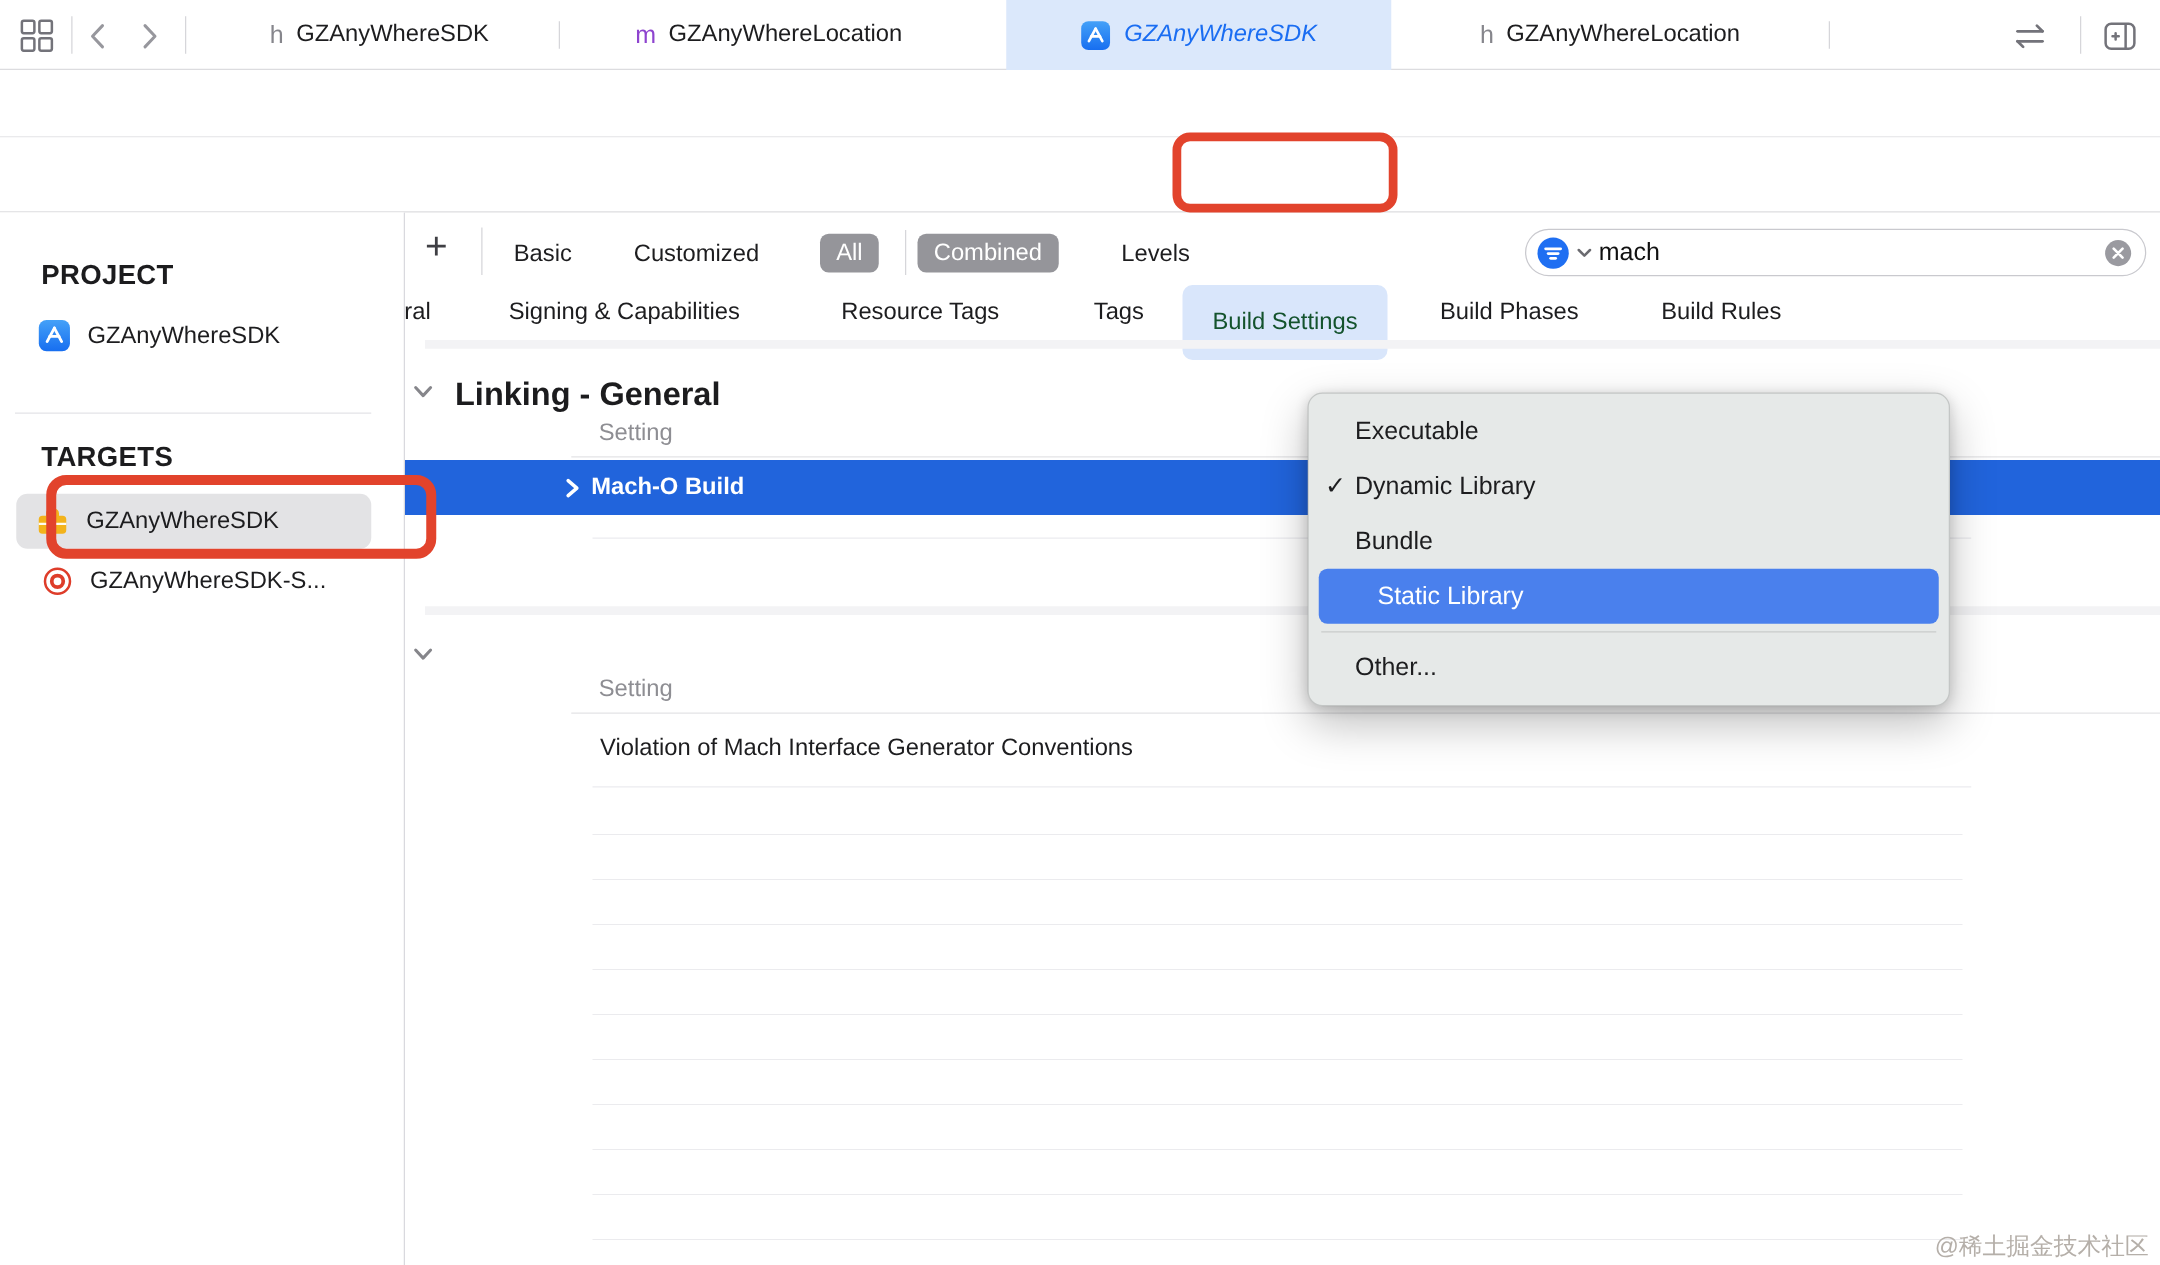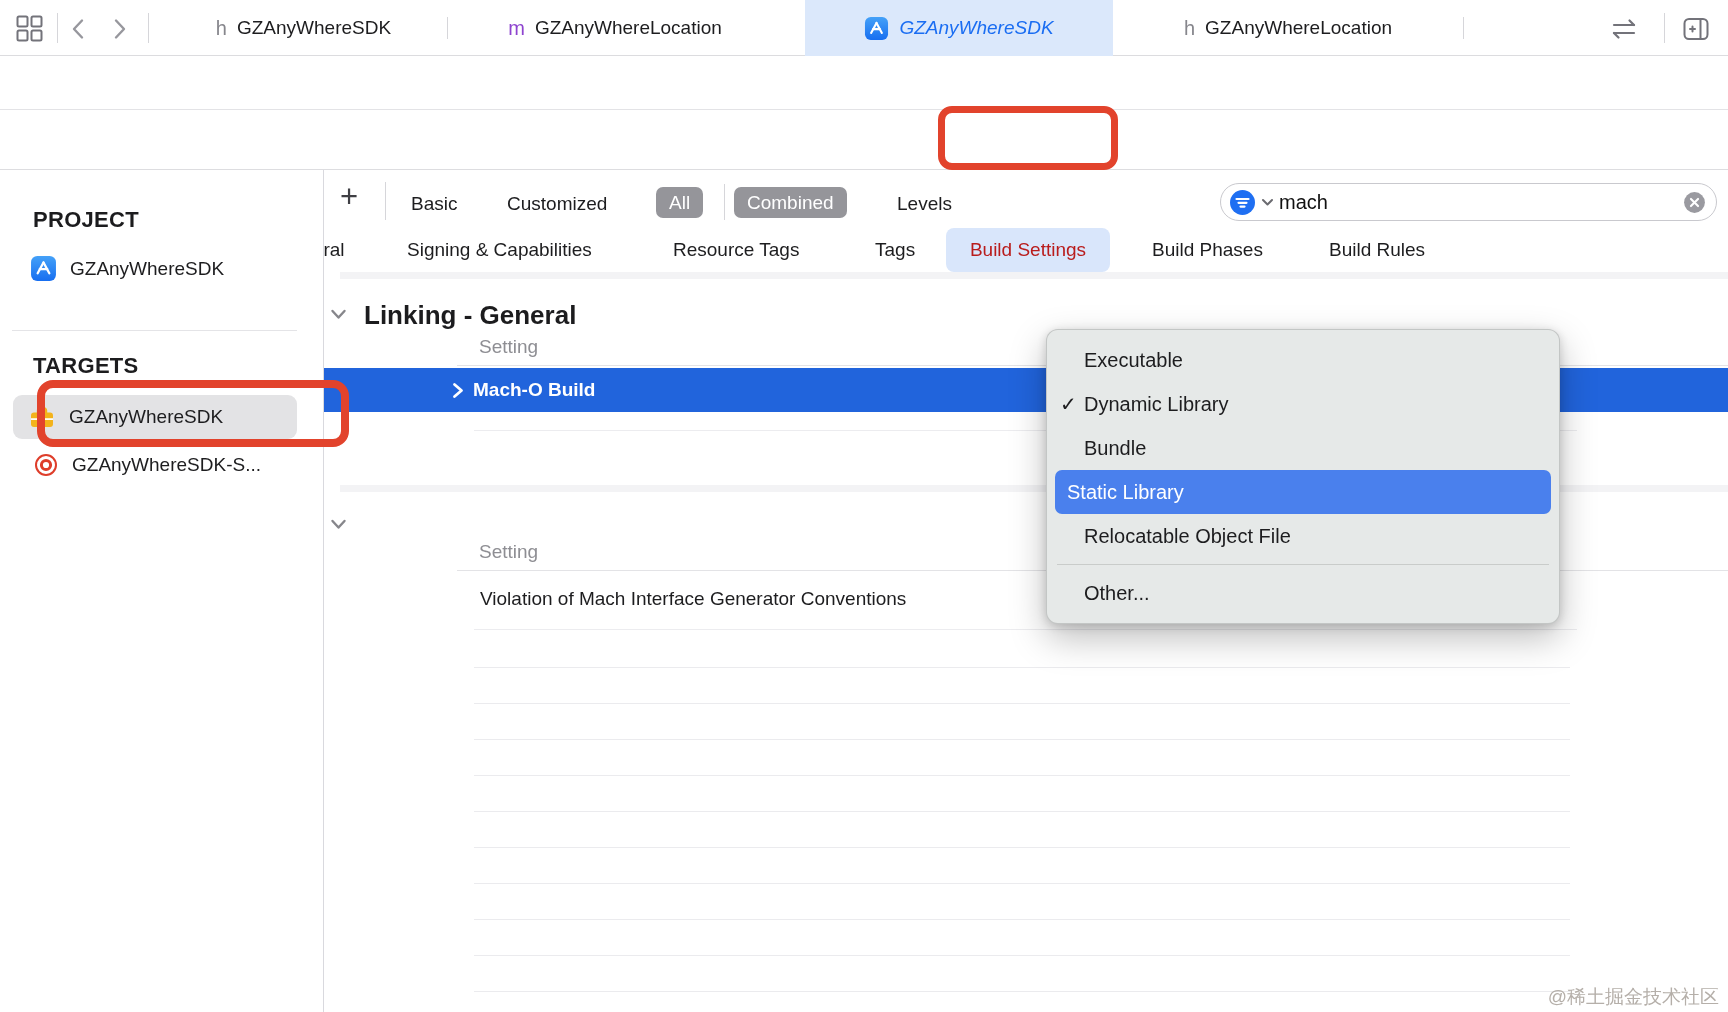--- a/index.html
+++ b/index.html
@@ -14,21 +14,21 @@
   .badge{font-size:20px;font-weight:500}
   .badge-h{color:#86868c}
   .badge-m{color:#8e44cf}
   .ticon{position:absolute;display:flex;align-items:center;justify-content:center}
   
   .jumpbar{position:absolute;left:0;top:56px;width:100%;height:54px;border-bottom:1px solid #e3e3e6;background:#fff}
   .jump-title{position:absolute;left:50px;top:75px;font-size:19px}
   
   .editorbar{position:absolute;left:0;top:110px;width:100%;height:60px;border-bottom:1px solid #dddde0;background:#fff}
   .etab{position:absolute;top:129px;font-size:19px;color:#1d1d1f;white-space:nowrap}
-  .etab-pill{position:absolute;left:946px;top:118px;width:164px;height:44px;background:#d9e6fb;border-radius:8px;display:flex;align-items:center;justify-content:center;font-size:19px;color:#b91c1c}
+  .etab-pill{position:absolute;left:946px;top:118px;width:164px;height:60px;background:#d9e6fb;border-radius:8px;display:flex;align-items:center;justify-content:center;font-size:19px;color:#14532d}
   .ring{position:absolute;border-radius:14px;z-index:60;pointer-events:none}
   .ring1{left:938px;top:106px;width:180px;height:64px;border:7px solid #e2432c}
   .ring2{left:37px;top:380px;width:312px;height:67px;border:8px solid #e2432c;border-radius:16px}
   
   .sidebar{position:absolute;left:0;top:170px;width:324px;height:842px;border-right:1px solid #d9d9de;background:#fff}
   .side-header{position:absolute;left:33px;font-size:22px;font-weight:700;color:#1c1c1e;letter-spacing:.3px}
   .side-item{position:absolute;display:flex;align-items:center;gap:13px;font-size:19px;white-space:nowrap}
   .side-selected{position:absolute;left:13px;top:225px;width:284px;height:44px;background:#e3e3e5;border-radius:9px;display:flex;align-items:center;gap:13px;padding-left:15px;font-size:19px}
   .side-div{position:absolute;left:12px;top:160px;width:285px;height:1px;background:#e4e4e7}
   
@@ -44,24 +44,24 @@
   .sec-chev{position:absolute}
   .sec-title{position:absolute;font-size:26px;font-weight:700;color:#1c1c1e;white-space:nowrap}
   .col-head{position:absolute;font-size:19px;color:#8e8e93}
   .sel-row{position:absolute;left:324px;top:368px;width:1404px;height:44px;background:#2164dc;color:#fff;display:flex;align-items:center;z-index:10}
   .sel-row .disc{margin-left:128px;margin-right:9px;display:flex}
   .sel-row .lbl{font-size:19px;font-weight:700}
   .value-row{position:absolute;left:480px;top:588px;font-size:19px;color:#1d1d1f;white-space:nowrap}
   .empty-rows{position:absolute;left:474px;top:667px;width:1096px;height:330px;background:repeating-linear-gradient(to bottom,#ebebee 0 1px,transparent 1px 36px)}
   .watermark{position:absolute;right:9px;top:984px;font-size:19px;color:#b5afa9;white-space:nowrap}
   
-  .menu{position:absolute;left:1046px;top:329px;width:514px;background:#e6e9e8;border:1px solid rgba(0,0,0,.15);border-radius:12px;padding:8px 0;box-shadow:0 14px 36px rgba(0,0,0,.26),0 2px 10px rgba(0,0,0,.16);z-index:50}
+  .menu{position:absolute;left:1046px;top:314px;width:514px;background:#e6e9e8;border:1px solid rgba(0,0,0,.15);border-radius:12px;padding:8px 0;box-shadow:0 14px 36px rgba(0,0,0,.26),0 2px 10px rgba(0,0,0,.16);z-index:50}
   .mitem{position:relative;height:44px;display:flex;align-items:center;padding-left:37px;font-size:20px;color:#1d1d1f;white-space:nowrap}
   .mitem .check{position:absolute;left:13px;top:50%;transform:translateY(-52%);font-size:20px}
-  .mitem.hl{margin:0 8px;padding-left:12px;background:#4a80ed;border-radius:7px;color:#fff}
+  .mitem.hl{margin:0 8px;padding-left:47px;background:#4a80ed;border-radius:7px;color:#fff}
   .menu-sep{height:1px;background:#c9ccca;margin:6px 10px}
 </style>
 </head>
 <body>
 
 <div class="screen">
 
   <div class="tabbar">
     <span class="ticon" style="left:14px;top:13px">
       <svg width="30" height="30" viewBox="0 0 30 30" fill="none" stroke="#73737a" stroke-width="2">
@@ -310,22 +310,19 @@
     <div class="mitem">
       <span class="check">✓</span>
       <span>Dynamic Library</span>
     </div>
     <div class="mitem">
       <span>Bundle</span>
     </div>
     <div class="mitem hl">
       <span>Static Library</span>
     </div>
-    <div class="mitem">
-      <span>Relocatable Object File</span>
-    </div>
     <div class="menu-sep"></div>
     <div class="mitem">
       <span>Other...</span>
     </div>
   </div>
 
 </div>
 
 </body></html>

